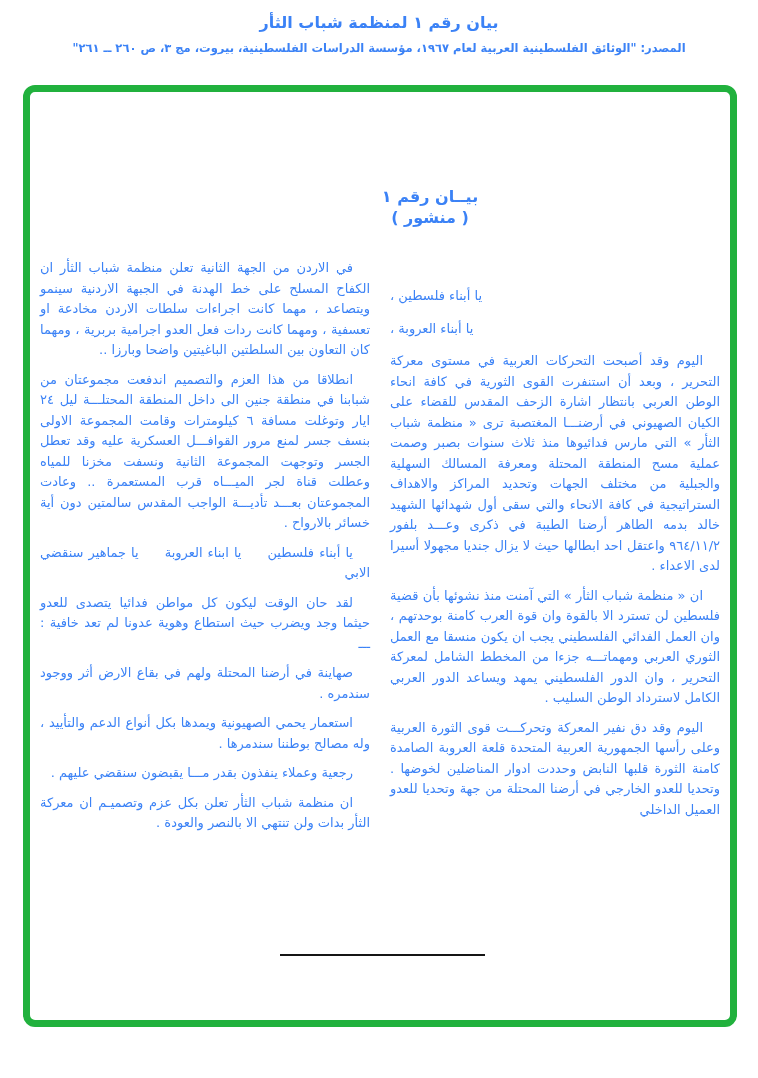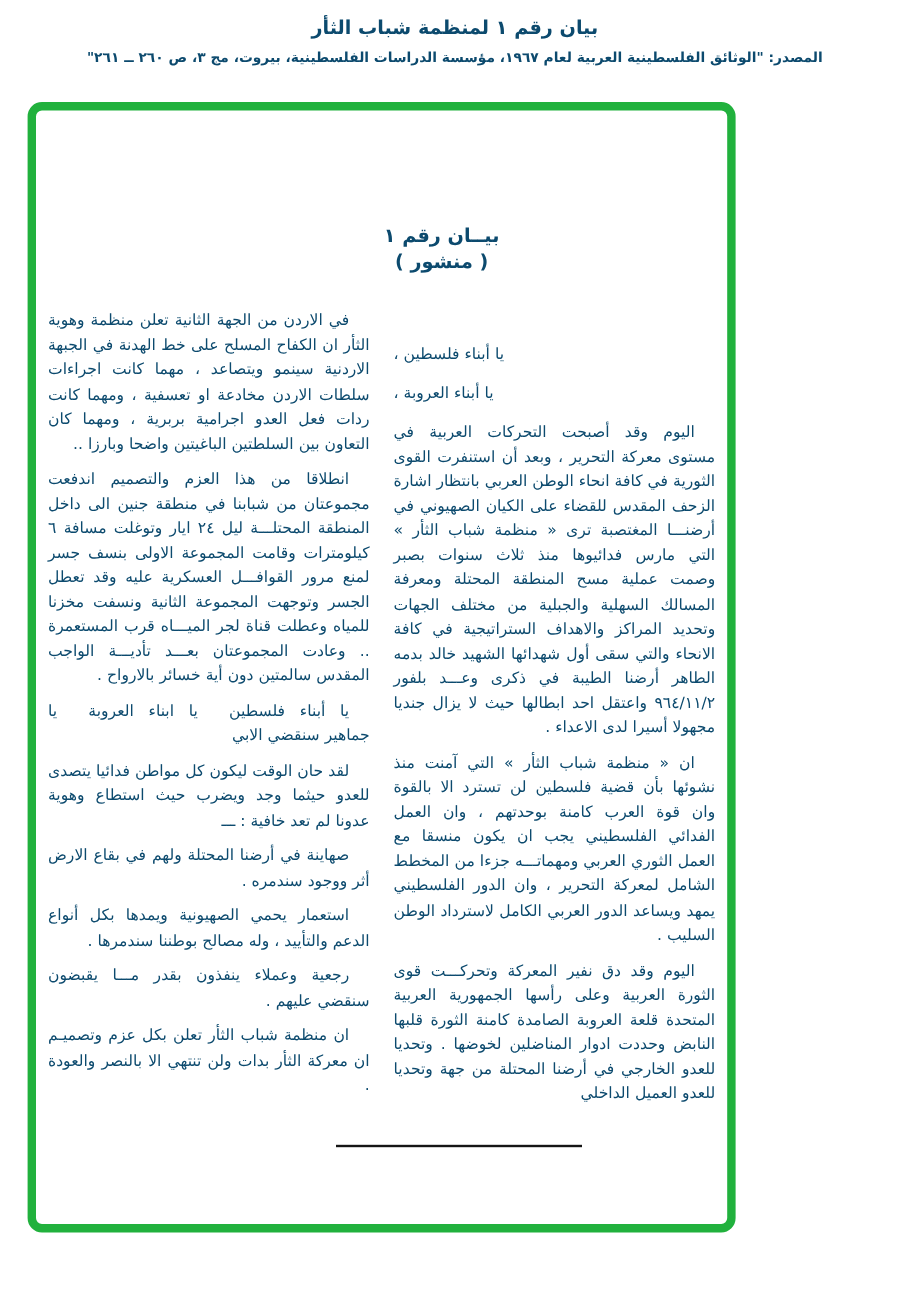--- a/index.html
+++ b/index.html
@@ -27,21 +27,21 @@
   .hdr-source {
     margin-top: 9px;
     font-size: 11.5px;
     font-weight: bold;
     white-space: nowrap;
   }
   
   .frame {
     position: absolute;
     left: 23px; top: 85px;
-    width: 590px; height: 942px;
+    width: 714px; height: 942px;
     box-sizing: border-box;
     border: 7px solid #21b13d;
     border-radius: 12px;
     background: #ffffff;
   }
   .doc {
     position: absolute;
     inset: 0;
     direction: rtl;
     padding: 0 10px;
@@ -85,21 +85,21 @@
   .footer-rule {
     position: absolute;
     left: 250px; top: 862px;
     width: 205px; height: 2px;
     background: #151515;
   }
 </style>
 </head>
 <body>
 
-<div class="page" style="color: #0c4a6e;">
+<div class="page" style="color: #3b82f6;">
 
   <header class="page-header">
     <div class="hdr-title">بيان رقم ١ لمنظمة شباب الثأر</div>
     <div class="hdr-source">المصدر: "الوثائق الفلسطينية العربية لعام ١٩٦٧، مؤسسة الدراسات الفلسطينية، بيروت، مج ٣، ص ٢٦٠ ــ ٢٦١"</div>
   </header>
 
   <div class="frame" style="border-color: rgb(33, 177, 61);">
     <div class="doc">
 
       <div class="doc-title">
@@ -109,21 +109,21 @@
 
       <div class="columns">
         <div class="col col-first" id="col-right">
             <p class="para salutation">يا أبناء فلسطين ،</p>
             <p class="para salutation">يا أبناء العروبة ،</p>
             <p class="para body">اليوم وقد أصبحت التحركات العربية في مستوى معركة التحرير ، وبعد أن استنفرت القوى الثورية في كافة انحاء الوطن العربي بانتظار اشارة الزحف المقدس للقضاء على الكيان الصهيوني في أرضنـــا المغتصبة ترى « منظمة شباب الثأر » التي مارس فدائيوها منذ ثلاث سنوات بصبر وصمت عملية مسح المنطقة المحتلة ومعرفة المسالك السهلية والجبلية من مختلف الجهات وتحديد المراكز والاهداف الستراتيجية في كافة الانحاء والتي سقى أول شهدائها الشهيد خالد بدمه الطاهر أرضنا الطيبة في ذكرى وعـــد بلفور ٩٦٤/١١/٢ واعتقل احد ابطالها حيث لا يزال جنديا مجهولا أسيرا لدى الاعداء .</p>
             <p class="para body">ان « منظمة شباب الثأر » التي آمنت منذ نشوئها بأن قضية فلسطين لن تسترد الا بالقوة وان قوة العرب كامنة بوحدتهم ، وان العمل الفدائي الفلسطيني يجب ان يكون منسقا مع العمل الثوري العربي ومهماتـــه جزءا من المخطط الشامل لمعركة التحرير ، وان الدور الفلسطيني يمهد ويساعد الدور العربي الكامل لاسترداد الوطن السليب .</p>
             <p class="para body">اليوم وقد دق نفير المعركة وتحركـــت قوى الثورة العربية وعلى رأسها الجمهورية العربية المتحدة قلعة العروبة الصامدة كامنة الثورة قلبها النابض وحددت ادوار المناضلين لخوضها . وتحديا للعدو الخارجي في أرضنا المحتلة من جهة وتحديا للعدو العميل الداخلي</p>
           </div>
         <div class="col col-second" id="col-left">
-            <p class="para body">في الاردن من الجهة الثانية تعلن منظمة وهوية الثأر ان الكفاح المسلح على خط الهدنة في الجبهة الاردنية سينمو ويتصاعد ، مهما كانت اجراءات سلطات الاردن مخادعة او تعسفية ، ومهما كانت ردات فعل العدو اجرامية بربرية ، ومهما كان التعاون بين السلطتين الباغيتين واضحا وبارزا ..</p>
+            <p class="para body">في الاردن من الجهة الثانية تعلن منظمة شباب الثأر ان الكفاح المسلح على خط الهدنة في الجبهة الاردنية سينمو ويتصاعد ، مهما كانت اجراءات سلطات الاردن مخادعة او تعسفية ، ومهما كانت ردات فعل العدو اجرامية بربرية ، ومهما كان التعاون بين السلطتين الباغيتين واضحا وبارزا ..</p>
             <p class="para body">انطلاقا من هذا العزم والتصميم اندفعت مجموعتان من شبابنا في منطقة جنين الى داخل المنطقة المحتلـــة ليل ٢٤ ايار وتوغلت مسافة ٦ كيلومترات وقامت المجموعة الاولى بنسف جسر لمنع مرور القوافـــل العسكرية عليه وقد تعطل الجسر وتوجهت المجموعة الثانية ونسفت مخزنا للمياه وعطلت قناة لجر الميـــاه قرب المستعمرة .. وعادت المجموعتان بعـــد تأديـــة الواجب المقدس سالمتين دون أية خسائر بالارواح .</p>
             <p class="para spread">يا أبناء فلسطين  يا ابناء العروبة  يا جماهير سنقضي الابي</p>
             <p class="para body">لقد حان الوقت ليكون كل مواطن فدائيا يتصدى للعدو حيثما وجد ويضرب حيث استطاع وهوية عدونا لم تعد خافية : ـــ</p>
             <p class="para body">صهاينة في أرضنا المحتلة ولهم في بقاع الارض أثر ووجود سندمره .</p>
             <p class="para body">استعمار يحمي الصهيونية ويمدها بكل أنواع الدعم والتأييد ، وله مصالح بوطننا سندمرها .</p>
             <p class="para body">رجعية وعملاء ينفذون بقدر مـــا يقبضون سنقضي عليهم .</p>
             <p class="para body">ان منظمة شباب الثأر تعلن بكل عزم وتصميـم ان معركة الثأر بدات ولن تنتهي الا بالنصر والعودة .</p>
           </div>
       </div>
 

